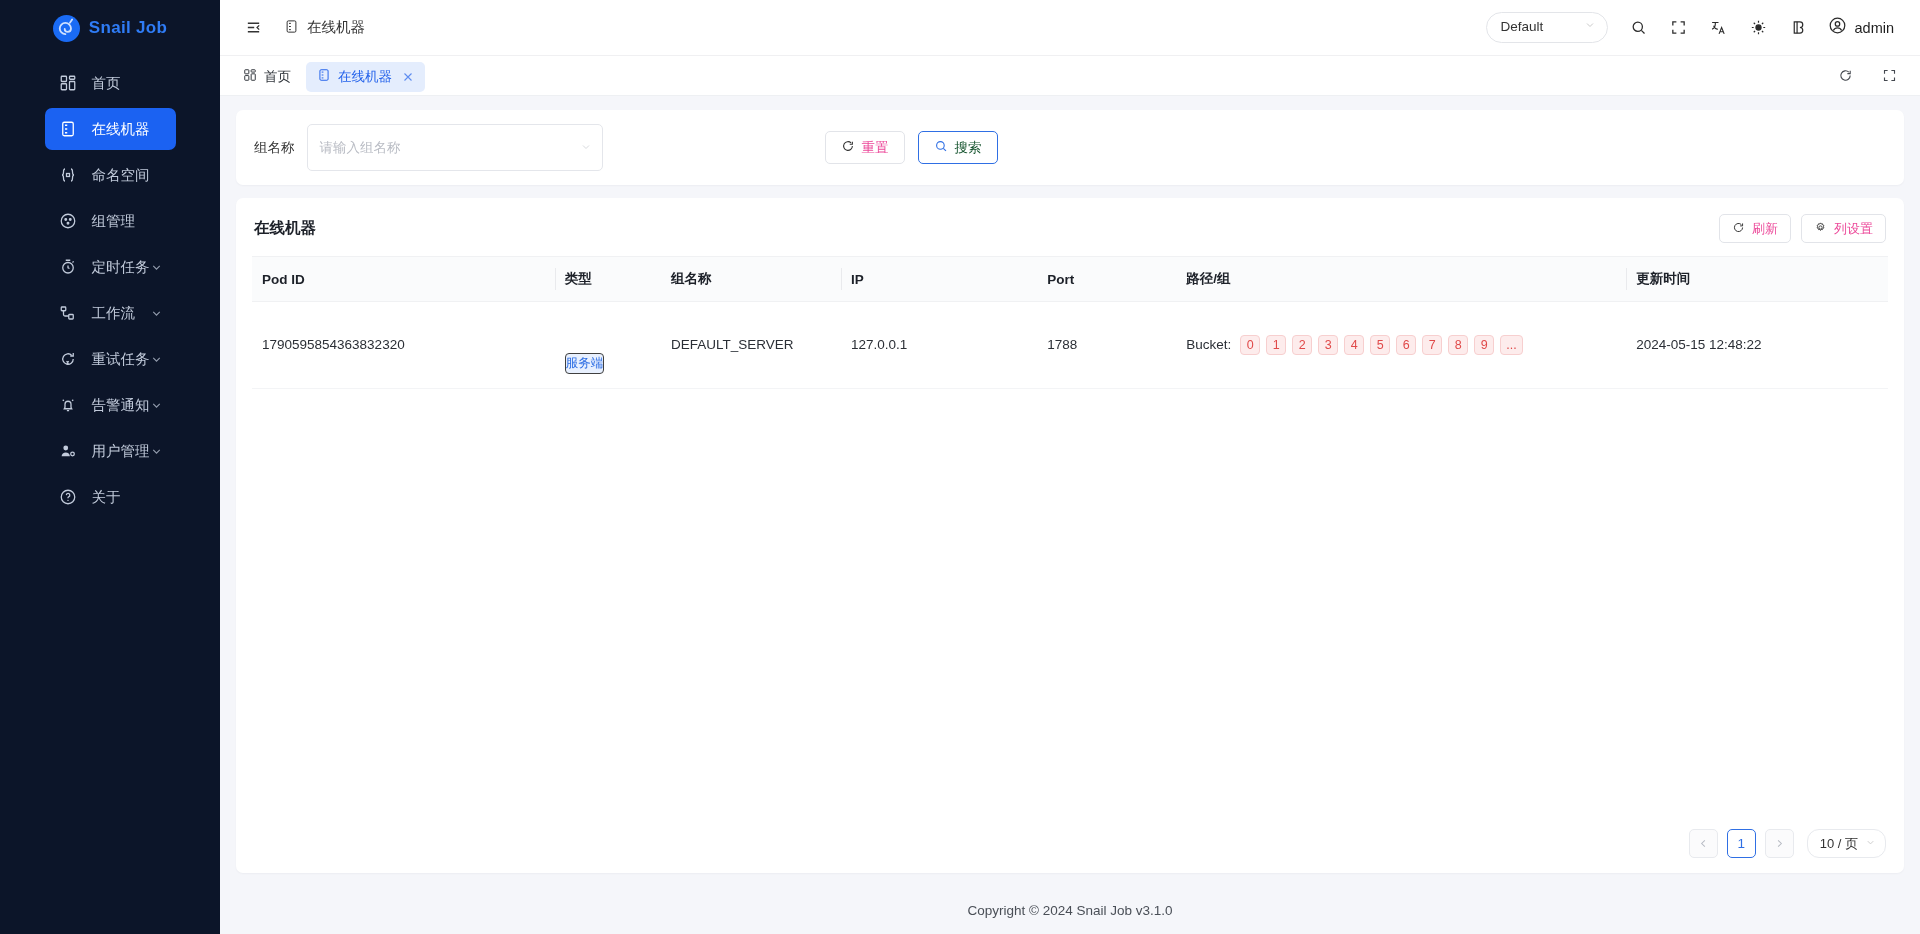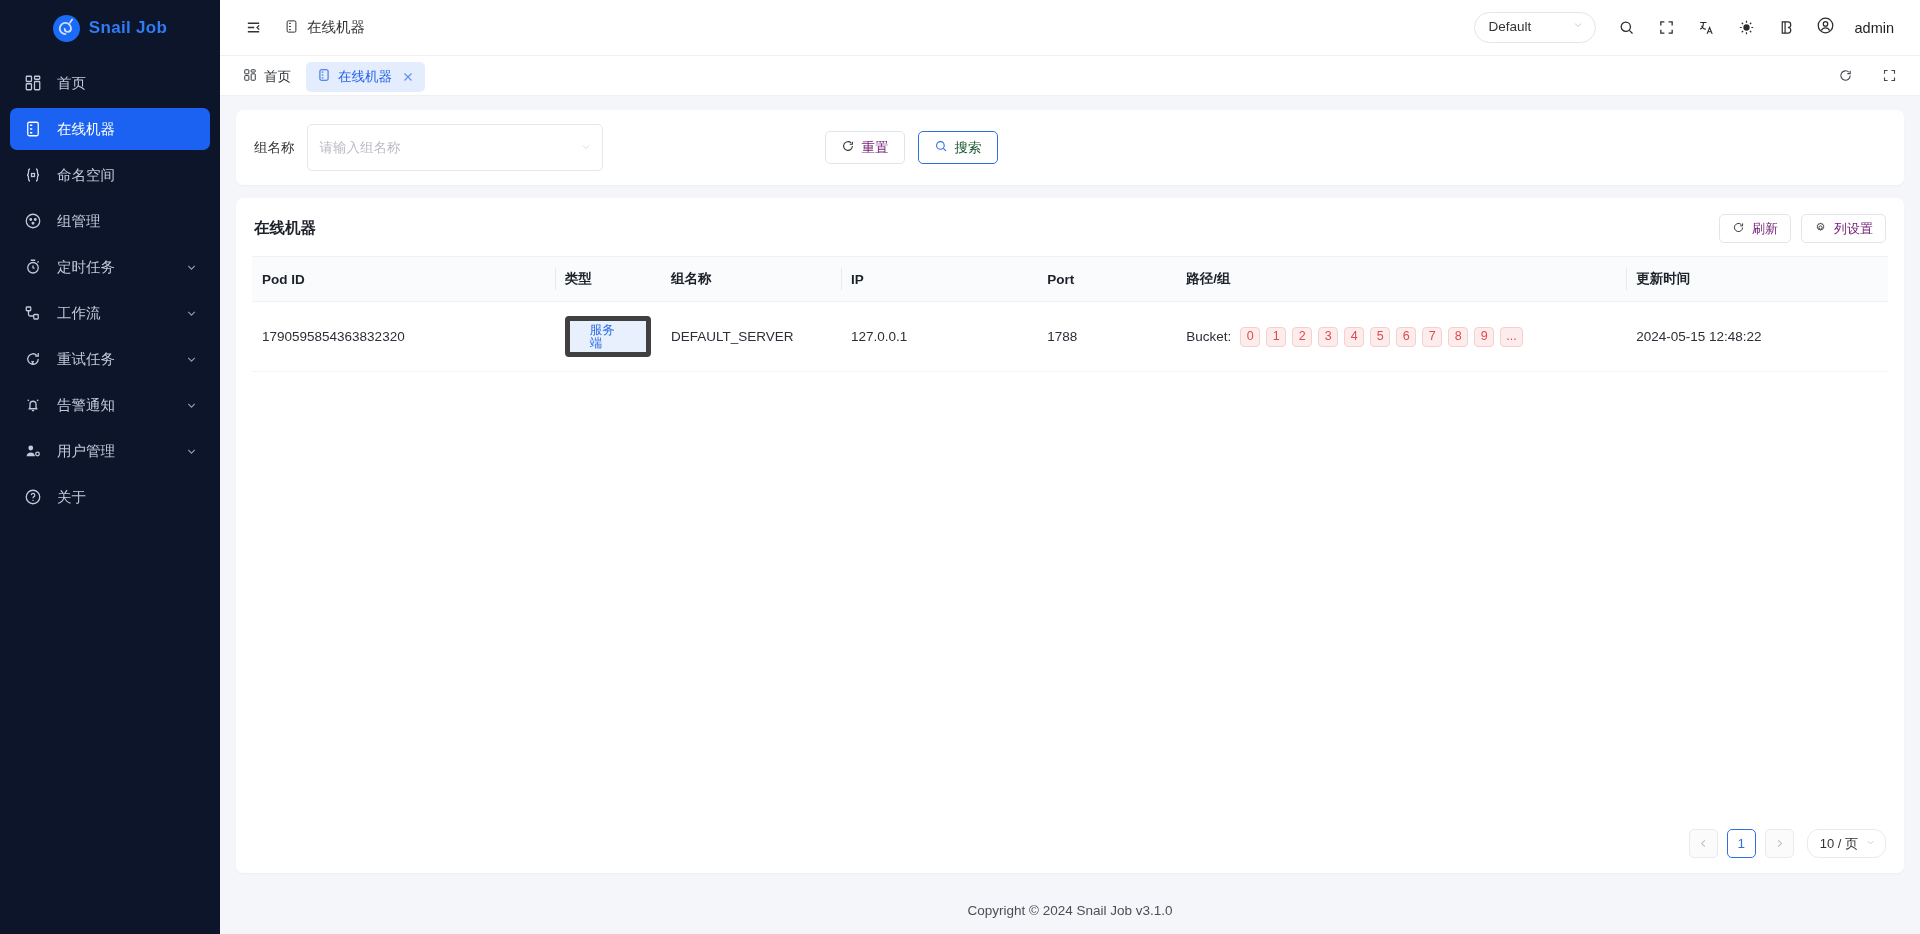--- a/index.html
+++ b/index.html
@@ -6,21 +6,21 @@
   html, body {
     width: 1920px; height: 934px;
     font-family: "Liberation Sans", "DejaVu Sans", sans-serif;
     background: #f5f6fa; overflow: hidden;
   }
   .app { display: flex; width: 1920px; height: 934px; }
 
   
   .sidebar {
     width: 220px; flex: 0 0 220px; height: 934px;
-    background: #0c1529; display: flex; flex-direction: column;
+    background: #0c1529; display: flex; flex-direction: column; align-items: center;
   }
   .logo-row {
     height: 56px; display: flex; align-items: center; justify-content: center;
     gap: 9px; flex: 0 0 56px;
   }
   .logo-mark {
     width: 27px; height: 27px; border-radius: 50%; background: #1a6bf5;
     display: flex; align-items: center; justify-content: center;
     color: #cfe1ff; font-size: 15px; line-height: 1;
   }
@@ -63,21 +63,21 @@
     display: flex; align-items: center; padding: 0 11px 3px 14px; font-size: 13.5px;
     color: #333; cursor: pointer; margin-right: 8px; background: #fff;
   }
   .select-pill .pill-val { flex: 1; }
   .select-pill svg { width: 12px; height: 12px; opacity: .45; margin-left: 10px; }
   .icon-btn {
     width: 34px; height: 34px; display: flex; align-items: center; justify-content: center;
     cursor: pointer; border-radius: 6px; color: #2c2c2c;
   }
   .icon-btn svg { width: 17px; height: 17px; display: block; }
-  .user-chip { display: flex; align-items: center; gap: 20px; cursor: pointer; padding: 0 4px 0 6px; }
+  .user-chip { display: flex; align-items: center; gap: 8px; cursor: pointer; padding: 0 4px 0 6px; }
   .user-chip svg { width: 19px; height: 19px; }
   .user-name { font-size: 14.5px; color: #1f1f1f; }
 
   
   .tabbar {
     height: 40px; flex: 0 0 40px; background: #fff; display: flex; align-items: center;
     padding: 0 14px 0 12px; border-bottom: 1px solid #eef0f3;
   }
   .tabs { display: flex; align-items: center; gap: 4px; height: 100%; padding-top: 2px; }
   .tab {
@@ -99,21 +99,21 @@
   .field-label { font-size: 13.5px; color: #333; margin-right: 12px; white-space: nowrap; }
   .select-input {
     width: 296px; height: 47px; border: 1px solid #e4e6eb; border-radius: 5px;
     display: flex; align-items: center; padding: 0 10px 0 12px; background: #fff; cursor: pointer;
   }
   .select-input .ph { flex: 1; font-size: 13.5px; color: #b9bcc4; }
   .select-input svg { width: 12px; height: 12px; opacity: .4; }
   .filter-actions { margin-left: 222px; display: flex; align-items: center; gap: 13px; }
   .btn {
     height: 33px; padding: 0 15px; border-radius: 5px; border: 1px solid #e2e4e9; background: #fff;
-    display: inline-flex; align-items: center; gap: 7px; font-size: 13.5px; color: #701a75; cursor: pointer;
+    display: inline-flex; align-items: center; gap: 7px; font-size: 13.5px; color: #ec4899; cursor: pointer;
   }
   .btn svg { width: 14px; height: 14px; }
   .btn.primary-outline { border-color: #2f6fe4; color: #14532d; }
 
   .table-card { flex: 1; min-height: 0; display: flex; flex-direction: column; padding: 0 0 0 0; }
   .table-head-row {
     display: flex; align-items: center; padding: 16px 18px 13px 18px; flex: 0 0 auto;
   }
   .table-title { font-size: 15.5px; font-weight: bold; color: #1d2129; }
   .table-head-actions { margin-left: auto; display: flex; gap: 10px; }
@@ -125,22 +125,22 @@
   table { width: 100%; border-collapse: collapse; table-layout: fixed; }
   thead th {
     background: #fafbfc; font-size: 13.5px; font-weight: bold; color: #1d2129; text-align: left;
     padding: 13px 10px; border-bottom: 1px solid #f0f1f3; position: relative;
   }
   thead th.sep::before {
     content: ""; position: absolute; left: 0; top: 25%; height: 50%; width: 1px; background: #e9eaed;
   }
   tbody td { font-size: 13.5px; color: #2b2f36; padding: 14px 10px; border-bottom: 1px solid #f3f4f6; vertical-align: middle; }
   .tag-blue {
-    display: inline-block; background: #e8f0fe; color: #2f6fe4; border: 5px solid #404040;
-    border-radius: 4px; padding: 3px 20px; font-size: 12.5px; line-height: 1;
+    display: inline-block; background: #e8f0fe; color: #2f6fe4; border: 1px solid #404040;
+    border-radius: 4px; padding: 3px 0; font-size: 12.5px; line-height: 1; margin-top: 37px;
   }
   .bucket-cell { display: flex; align-items: center; gap: 6px; flex-wrap: wrap; }
   .bucket-label { font-size: 13.5px; color: #2b2f36; margin-right: 3px; }
   .tag-red {
     display: inline-flex; align-items: center; justify-content: center; min-width: 20px; height: 20px;
     background: #fdecec; color: #e04a4a; border: 1px solid #f7cfcf; border-radius: 4px;
     padding: 0 5px; font-size: 12.5px; line-height: 1;
   }
 
   .pager { flex: 0 0 auto; display: flex; justify-content: flex-end; align-items: center; gap: 9px; padding: 13px 18px 15px 18px; }

